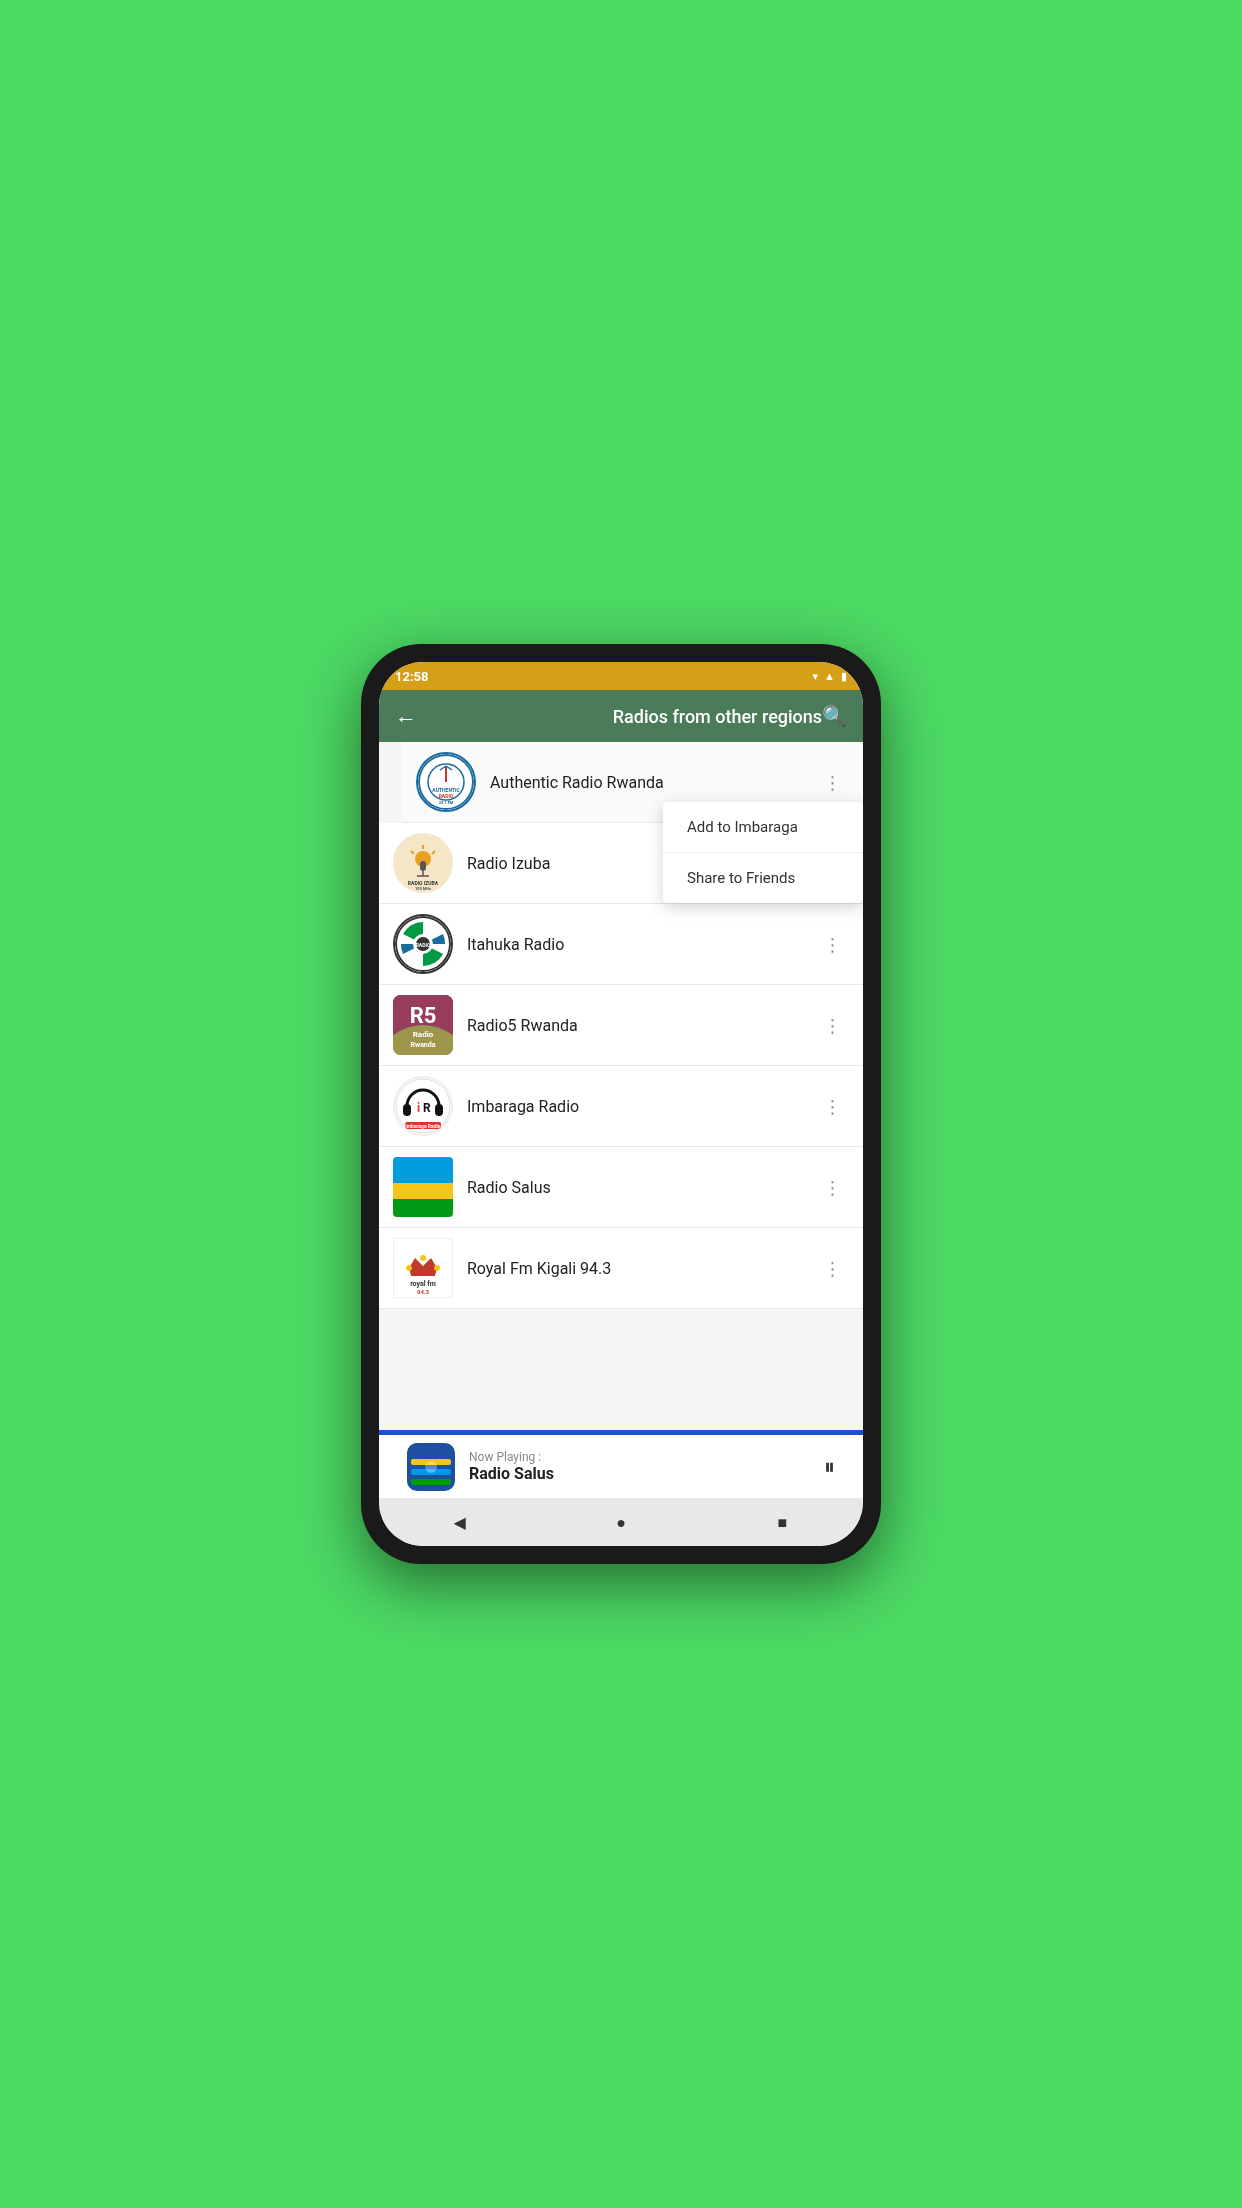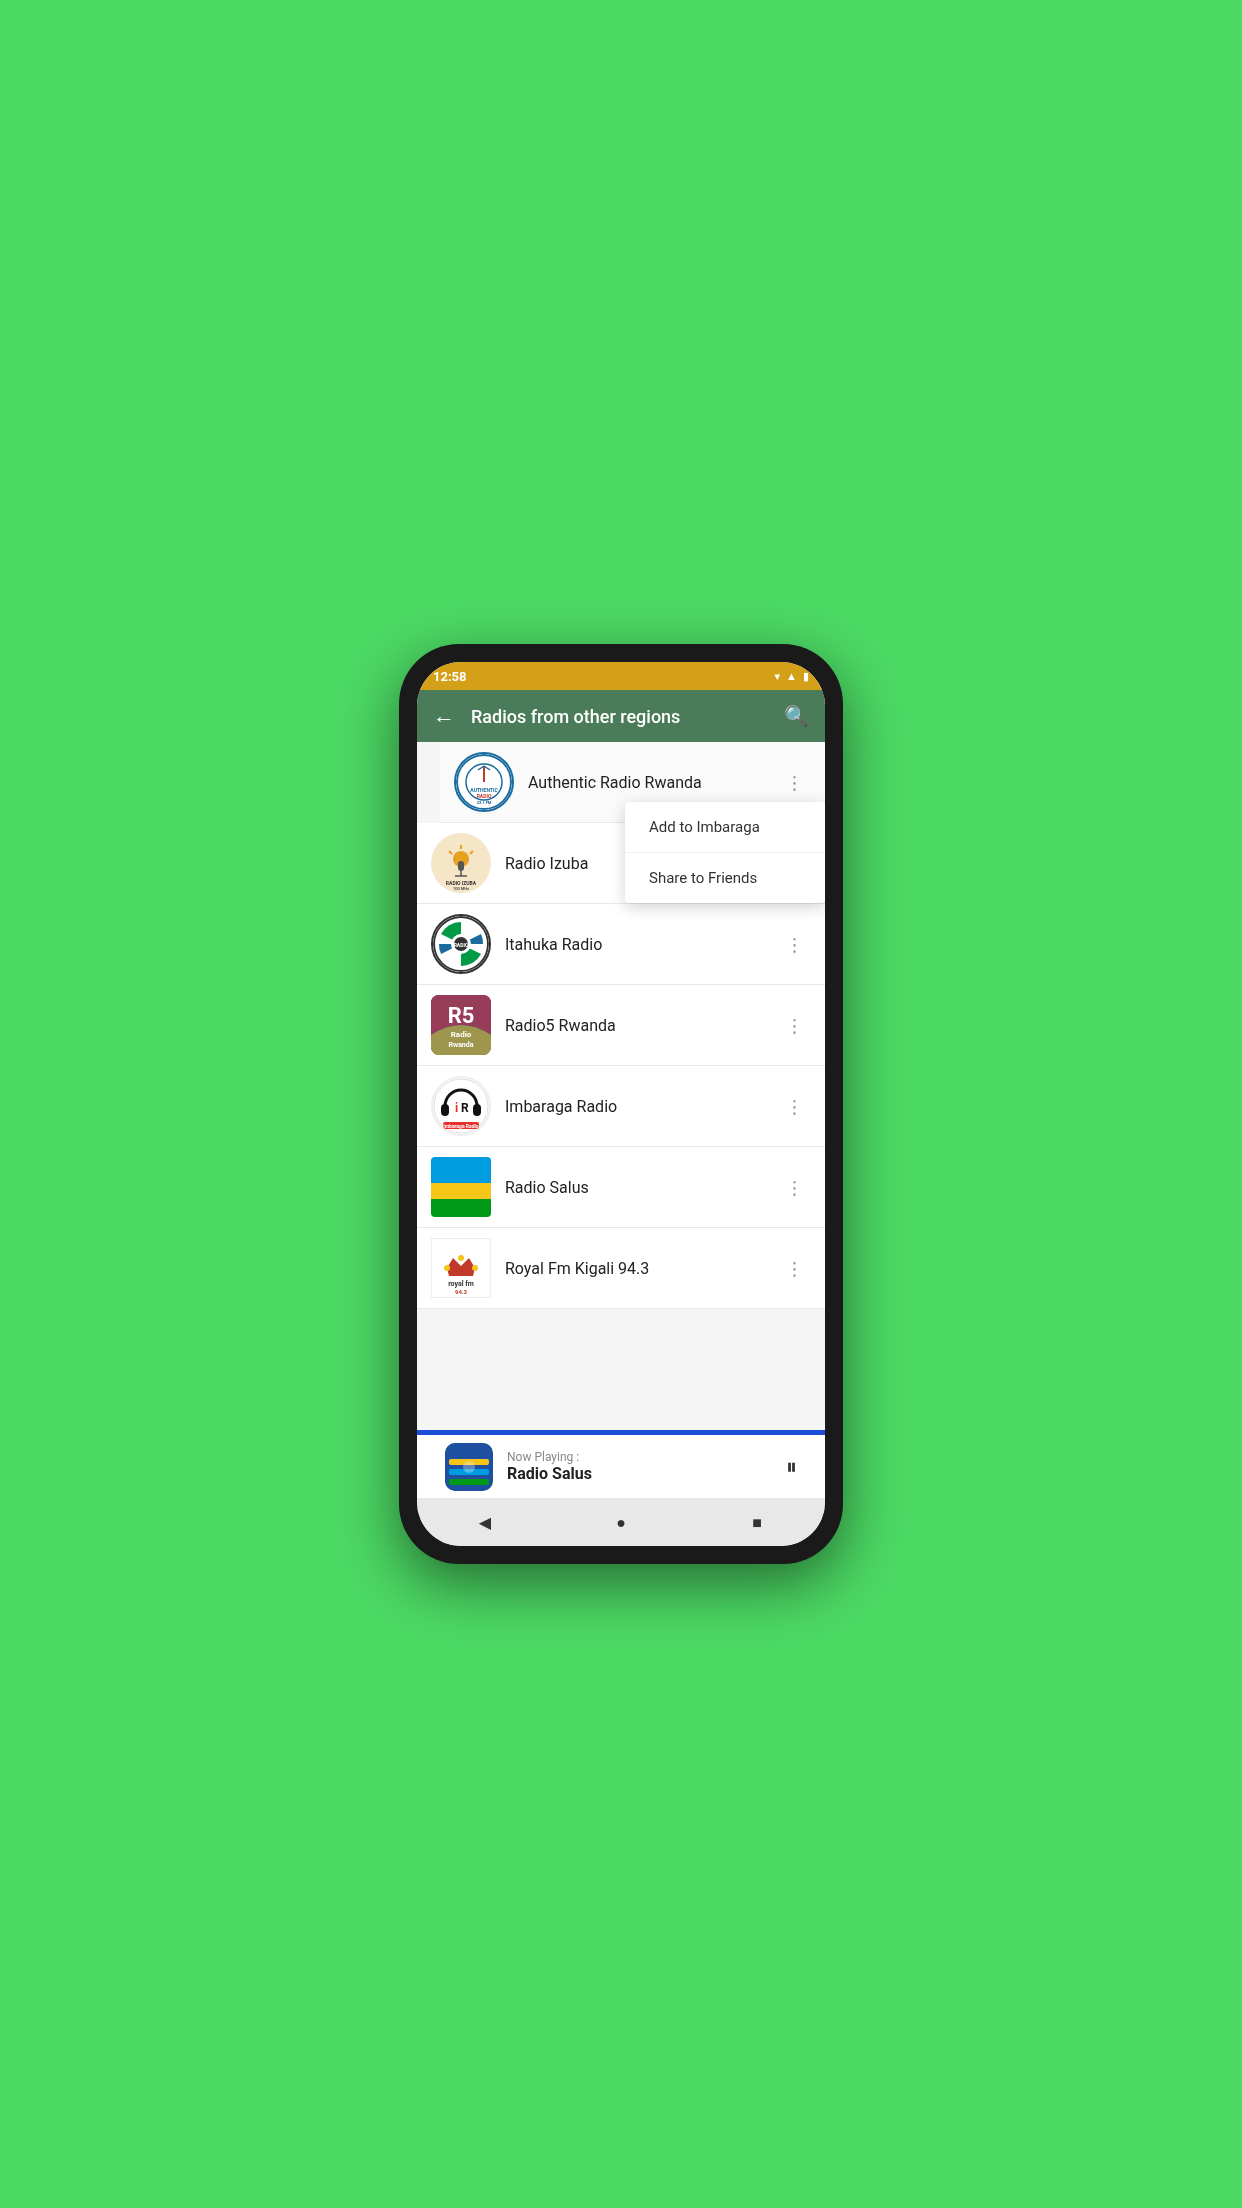--- a/index.html
+++ b/index.html
@@ -11,21 +11,21 @@
     body {
       background-color: #4cd964;
       display: flex;
       justify-content: center;
       align-items: center;
       min-height: 100vh;
       font-family: 'Roboto', Arial, sans-serif;
     }
 
     .phone-frame {
-      width: 444px;
+      width: 520px;
       height: 920px;
       background: #1a1a1a;
       border-radius: 60px;
       padding: 18px;
       position: relative;
       box-shadow: 0 20px 60px rgba(0,0,0,0.5);
     }
 
     .phone-screen {
       width: 100%;
@@ -80,21 +80,21 @@
       font-size: 22px;
       margin-right: 16px;
       cursor: pointer;
     }
 
     .app-bar-title {
       color: #fff;
       font-size: 18px;
       font-weight: 500;
       flex: 1;
-      text-align: left;
+      text-align: right;
     }
 
     .app-bar-search {
       color: #fff;
       font-size: 20px;
       cursor: pointer;
     }
 
     
     .radio-list {

